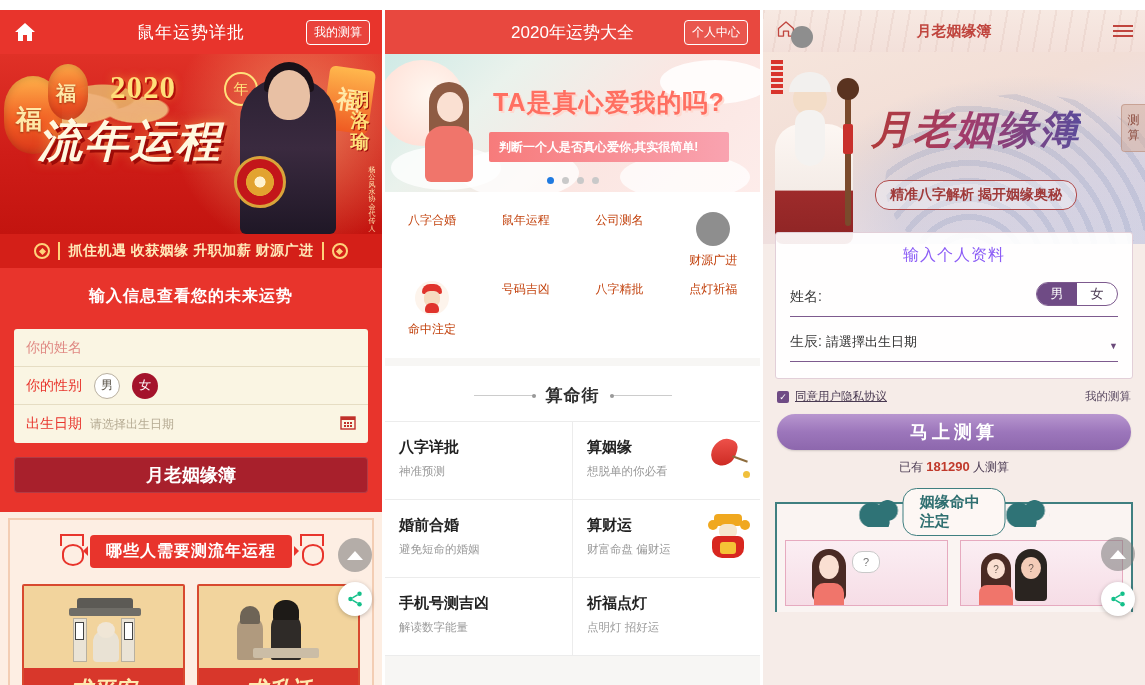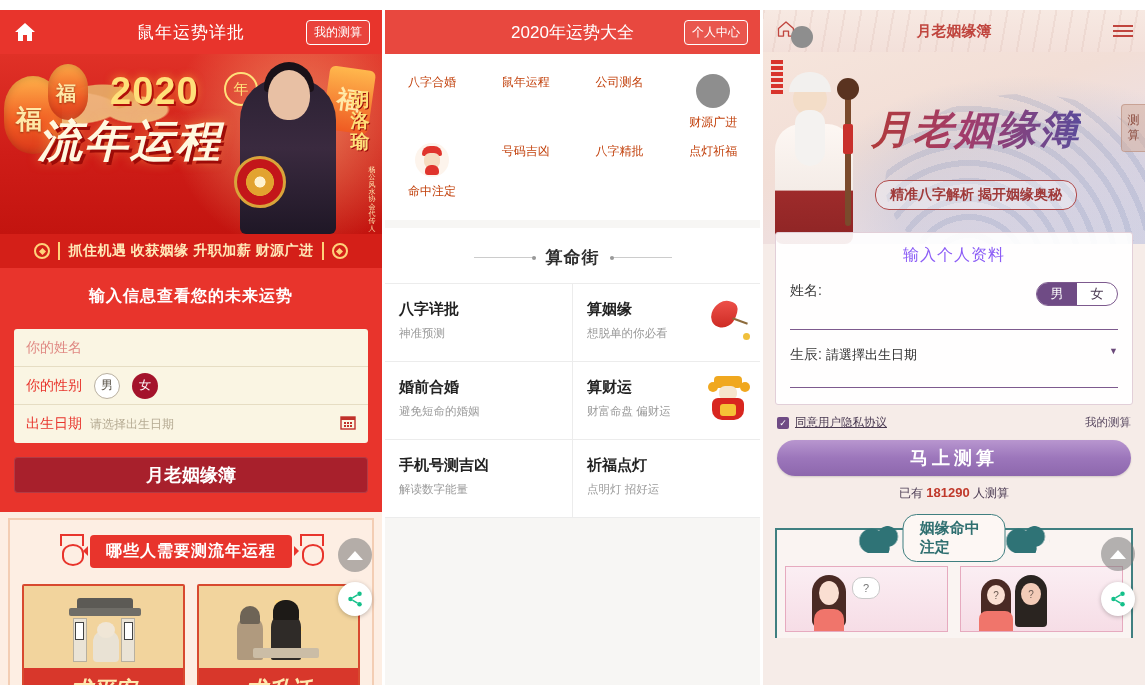--- a/index.html
+++ b/index.html
@@ -63,23 +63,23 @@
   .fu-b { left: 56px; top: 26px; font-size: 20px; }
   .fu-r {
     position:absolute; right: 10px; top: 14px; width: 46px; height: 64px;
     background: linear-gradient(180deg,#ffb84d,#ef5a22);
     border-radius: 6px; transform: rotate(8deg);
     display:flex; align-items:center; justify-content:center;
     color:#ffe9a8; font-size: 24px; font-weight: bold;
   }
   .b-year {
     position: absolute; left: 110px; top: 16px;
-    font-size: 38px; font-weight: bold; color: #ffe07a; letter-spacing: 1px;
+    font-size: 31px; font-weight: bold; color: #ffe07a; letter-spacing: 1px;
     text-shadow: 2px 2px 0 #b2100a, 0 0 8px rgba(255,200,60,.6);
-    font-family: Liberation Sans, sans-serif;
+    font-family: Liberation Serif, serif;
   }
   .b-nian {
     position:absolute; left: 224px; top: 18px; width: 34px; height: 34px;
     border-radius: 50%; border: 2px solid #ffe07a; color: #ffe07a;
     display:flex; align-items:center; justify-content:center; font-size: 15px;
   }
   .b-main {
     position: absolute; left: 38px; top: 58px;
     font-size: 44px; font-weight: bold; color: #fff8e0;
     letter-spacing: 2px; font-style: italic;
@@ -386,22 +386,22 @@
   }
   .red-strip{position:absolute;left:8px;top:8px;width:12px;height:34px;
      background: repeating-linear-gradient(180deg,#d8342c 0 4px, #f2e3dd 4px 6px);}
   .p3-form {
     margin: -12px 12px 0; background: rgba(255,255,255,.92);
     border: 1px solid #e2cfd8; border-radius: 3px; padding: 12px 14px 16px;
     position: relative;
   }
   .p3-form-title { text-align:center; color:#8b5cf6; font-size: 16px; letter-spacing:1px; }
   .p3-frow {
-    display:flex; align-items:flex-start; margin-top: 16px;
-    border-bottom: 1.5px solid #7d5a8e; padding-bottom: 23px;
+    display:flex; align-items:flex-end; margin-top: 16px;
+    border-bottom: 1.5px solid #7d5a8e; padding-bottom: 10px;
   }
   .p3-flabel { color:#3c3c3c; font-size: 14px; }
   .p3-finput { flex:1; font-size: 13px; color:#444; padding-left: 4px; }
   .p3-finput.ph { color:#2f2f2f; }
   .gender-toggle {
     display:flex; border:1px solid #7d5a8e; border-radius: 12px; overflow:hidden;
     margin-left:auto; background:#fff;
   }
   .gt { width: 40px; text-align:center; font-size: 13px; padding: 2px 0; }
   .gt.on { background:#6f4b85; color:#fff; }
@@ -598,20 +598,40 @@
   </div>
 
   <div class="panel p2">
     <div class="p2-top-strip"></div>
 
     <div class="p2-head">
       <div class="p2-title">2020年运势大全</div>
       <div class="mycalc-btn">个人中心</div>
     </div>
 
+    <div class="p2-banner">
+      <div class="moon"></div>
+      <div class="cloud-p c3"></div>
+      <div class="cloud-p c1"></div>
+      <div class="cloud-p c2"></div>
+      <div class="cloud-p c4"></div>
+      <div class="girl">
+        <div class="hair"></div>
+          <div class="face"></div>
+          <div class="body"></div>
+      </div>
+      <div class="ban-title">TA是真心爱我的吗?</div>
+      <div class="ban-ribbon">判断一个人是否真心爱你,其实很简单!</div>
+      <div class="dots">
+        <span class="dot on"></span>
+        <span class="dot"></span>
+        <span class="dot"></span>
+        <span class="dot"></span>
+      </div>
+    </div>
 
     <div class="p2-grid">
       <div class="g-row">
         <div class="g-cell">
 
           <div class="g-text">八字合婚</div>
         </div>
         <div class="g-cell">
 
           <div class="g-text">鼠年运程</div>

